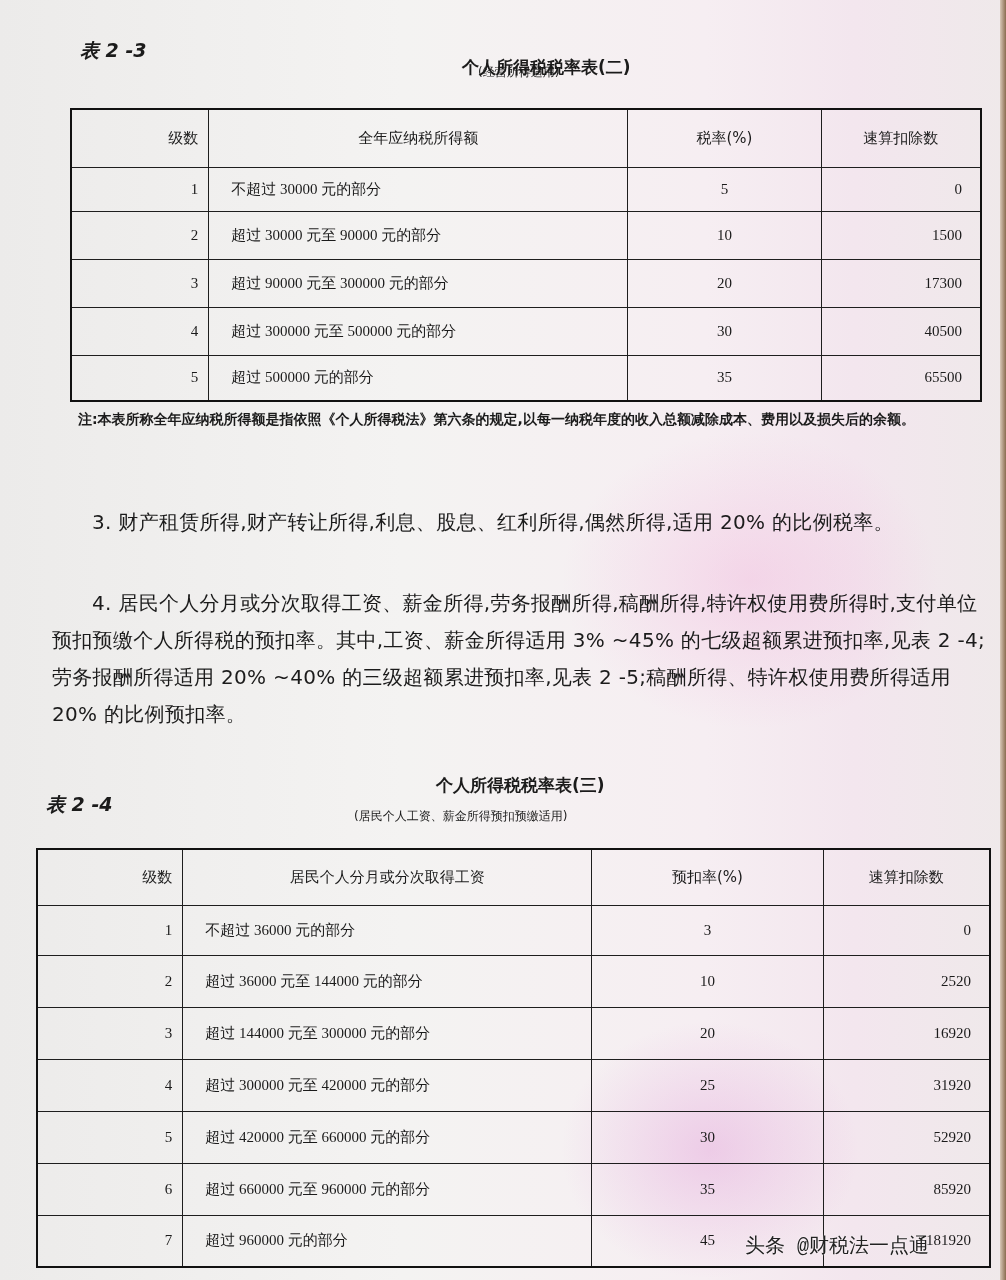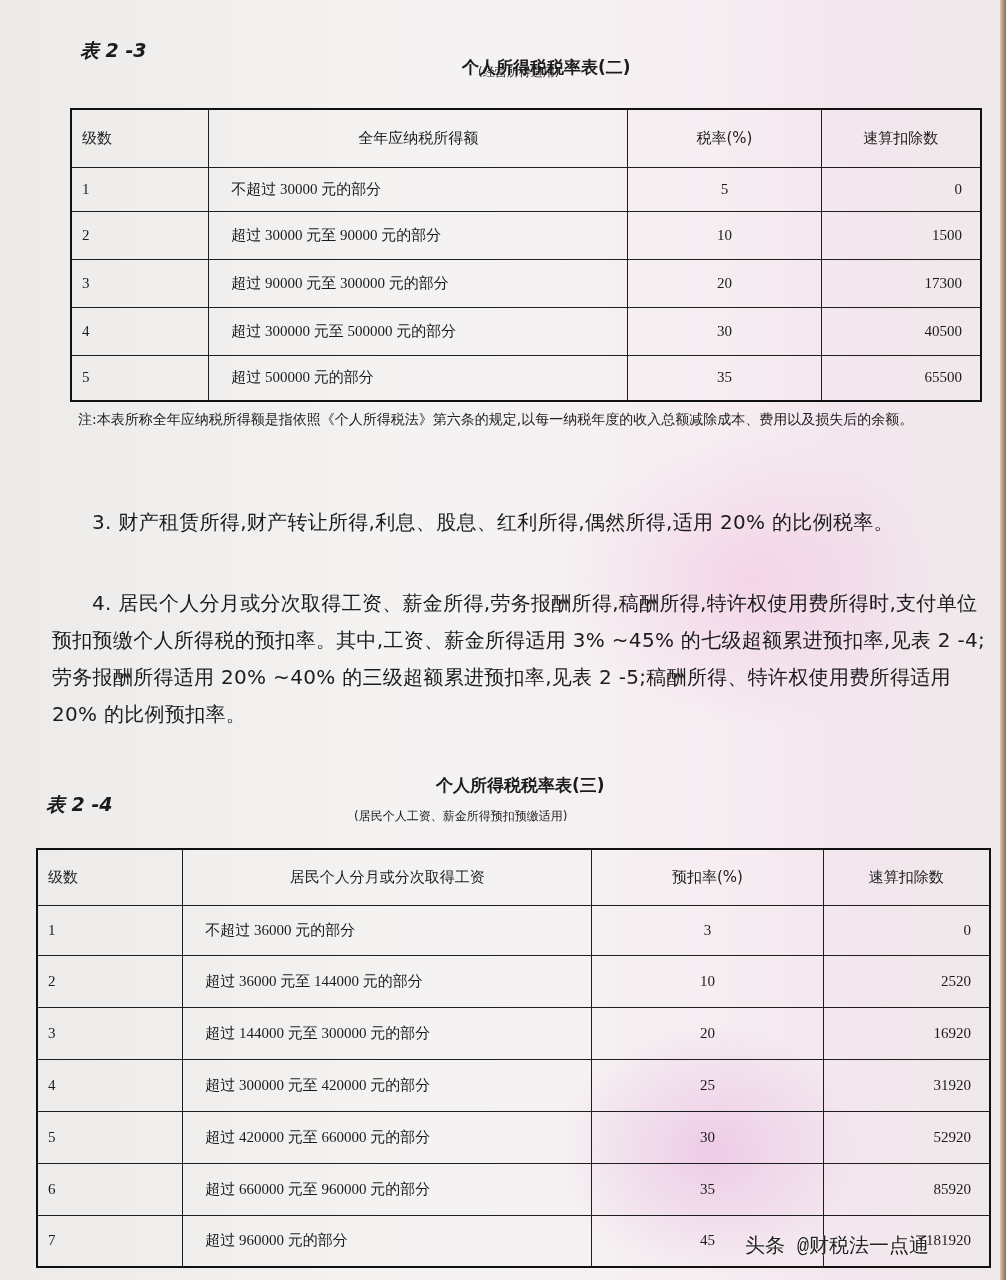--- a/index.html
+++ b/index.html
@@ -34,27 +34,27 @@
   }
   table.tax {
     position:absolute; border-collapse:collapse; font-family:"Liberation Serif", serif;
     font-size:15px; background:transparent;
   }
   table.tax td, table.tax th {
     border:1.5px solid #1e1e1e; padding:0 10px; font-weight:normal;
   }
   table.tax { border:2.5px solid #111; }
   table.tax th { font-family:"DejaVu Sans", sans-serif; font-size:15px; }
-  .c-level { text-align:left;margin-left:16px; }
+  .c-level { text-align:right;margin-left:16px; }
   .c-range { text-align:left; padding-left:22px !important;margin-top:28px; }
   .c-rate  { text-align:center; }
   .c-ded   { text-align:right; padding-right:18px !important; }
   .note {
     position:absolute; left:78px; top:404px; width:910px;
-    font-family:"DejaVu Sans", sans-serif; font-weight:normal; font-size:14px; line-height:30px;
+    font-family:"DejaVu Sans", sans-serif; font-weight:bold; font-size:14px; line-height:30px;
   }
   .para {
     position:absolute; left:52px; width:945px;
     font-family:"DejaVu Sans", sans-serif; font-size:20px; line-height:37px; letter-spacing:0.3px;
   }
   .watermark {
     position:absolute; left:745px; top:1232px;
     font-family:Liberation Mono, monospace; font-size:20px; color:#222;
     text-shadow: 0 0 2px #fff;
   }

